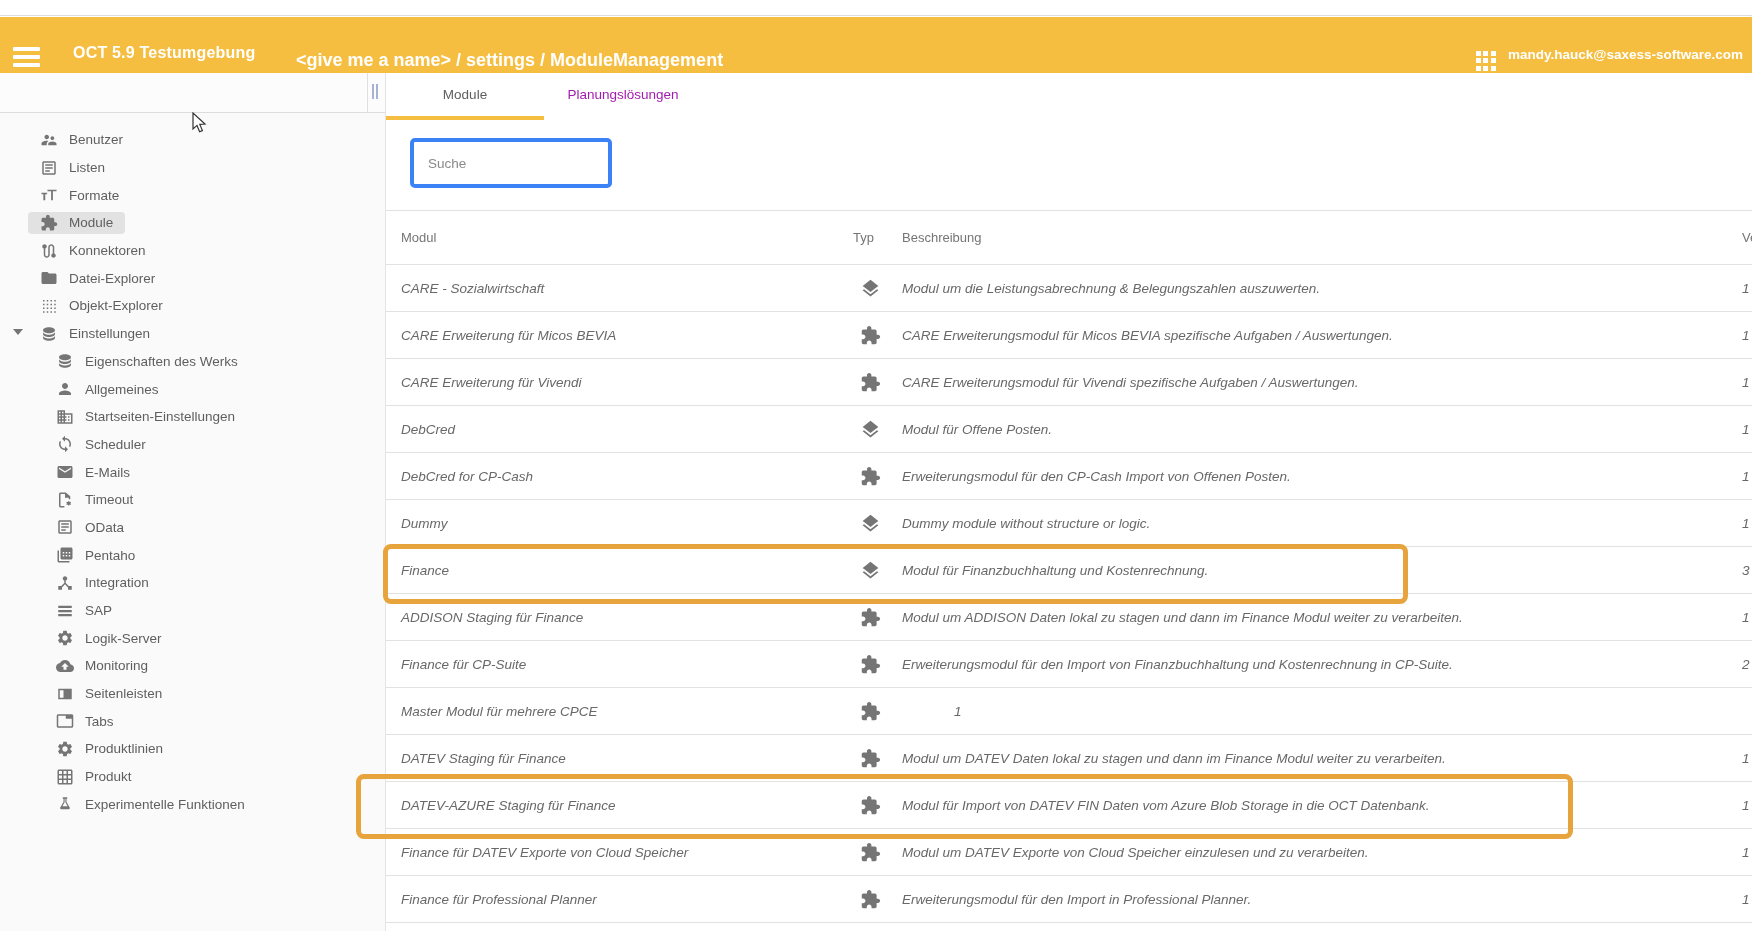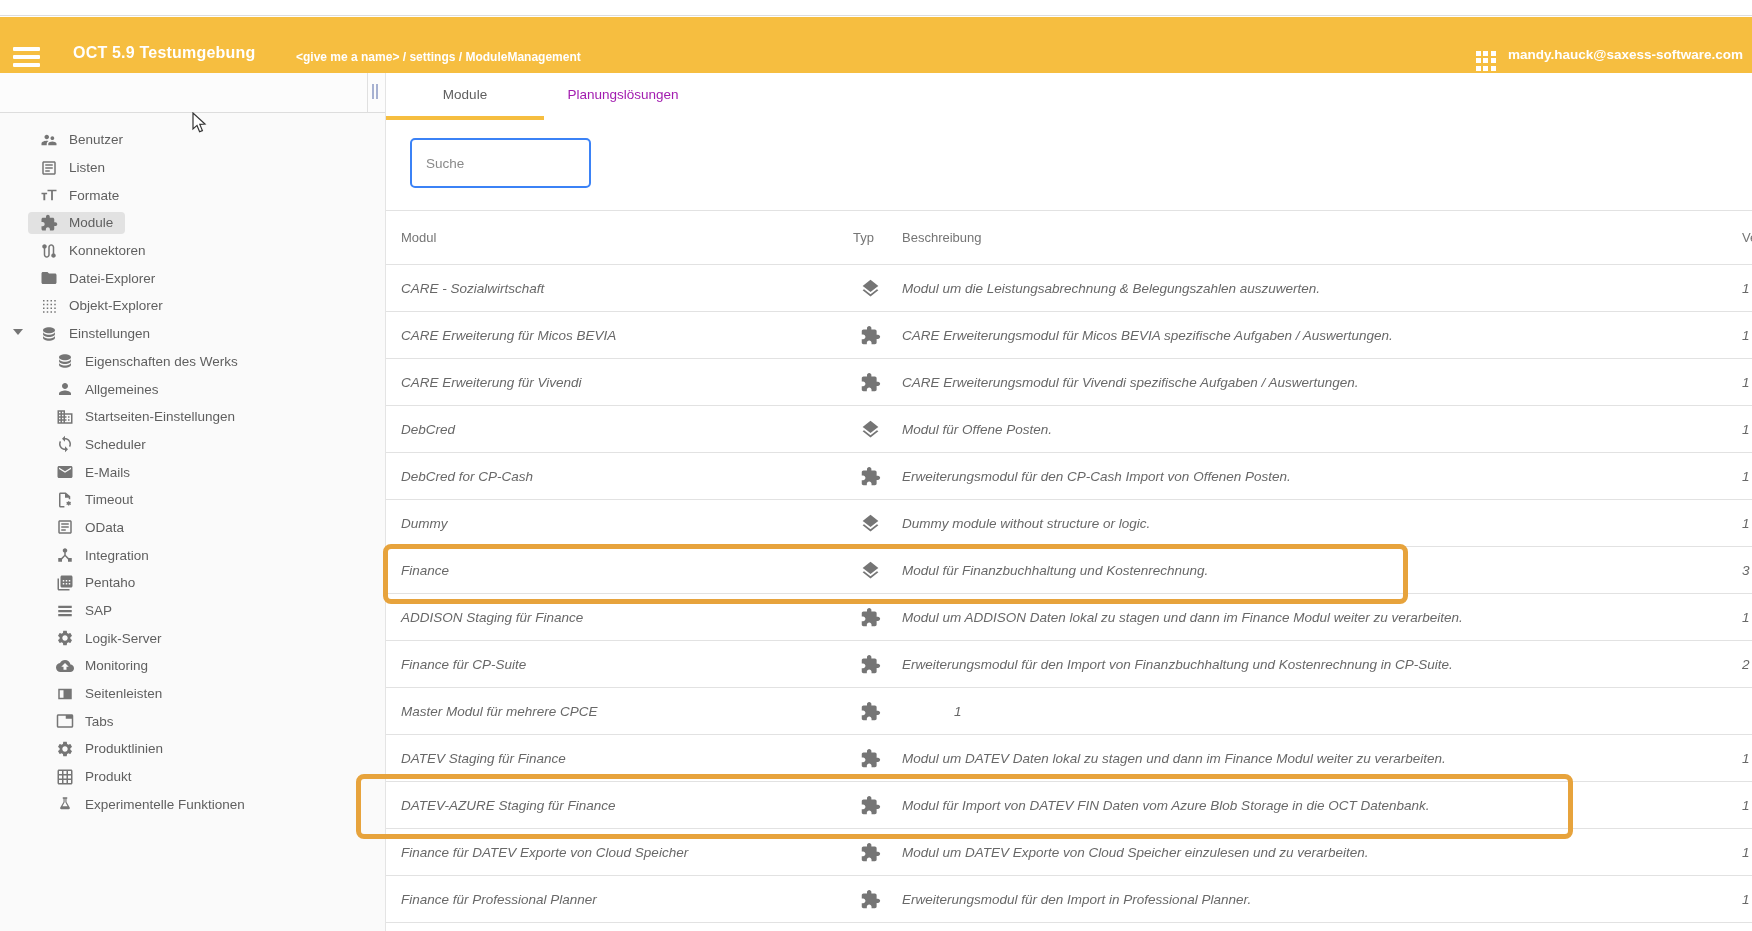--- a/index.html
+++ b/index.html
@@ -6,21 +6,21 @@
   html,body { width:1752px; height:931px; overflow:hidden; background:#fff;
               font-family:"Liberation Sans", sans-serif; }
   .top-strip { position:absolute; top:0; left:0; width:1752px; height:16px;
                background:#fff; border-bottom:1px solid #ddd; }
   
   .appbar { position:absolute; top:17px; left:0; width:1752px; height:56px;
             background:var(--accent,#F6BE40); color:#fff; }
   .hamburger { position:absolute; left:13px; top:30px; width:27px; height:20px; cursor:pointer; }
   .hamburger span { display:block; height:4px; background:#fff; margin-bottom:4px; border-radius:1px;}
   .app-title { position:absolute; left:73px; top:27px; font-size:16px; font-weight:bold; letter-spacing:.2px;}
-  .breadcrumb { position:absolute; left:296px; top:33px; font-size:12px; font-weight:bold; }
+  .breadcrumb { position:absolute; left:296px; top:33px; font-size:18px; font-weight:bold; }
   .apps-grid { position:absolute; left:1476px; top:34px; width:22px; height:22px; }
   .apps-grid i { float:left; width:5px; height:5px; background:#fff; margin:0 2.3px 2.3px 0;}
   .user-email { position:absolute; top:30px; right:9px; font-size:13.5px; font-weight:bold; }
   .app-version { position:absolute; top:57px; right:5px; font-size:10px; font-weight:bold; }
   
   .sidebar { position:absolute; top:73px; left:0; width:385px; height:862px; background:#fafafa; }
   .sidebar-toolbar { position:absolute; top:0; left:0; width:368px; height:40px;
                      background:#fcfcfc; border-bottom:1px solid #ddd; border-right:1px solid #e0e0e0;}
   .splitter { position:absolute; top:0; left:368px; width:17px; height:40px; background:#fcfcfc;
               border-bottom:1px solid #ddd; cursor:col-resize; }
@@ -39,21 +39,21 @@
               border-top:6px solid #757575; }
   .content-border { position:absolute; top:73px; left:385px; width:1px; height:858px; background:#e4e4e4;}
   
   .tabs { position:absolute; top:73px; left:386px; height:47px; display:flex; }
   .tab { width:158px; text-align:center; line-height:44px; font-size:13.5px; color:#a21caf;
          cursor:pointer; position:relative; white-space:nowrap;}
   .tab.active { color:#5f5f5f; }
   .tab.active::after { content:""; position:absolute; left:0; right:0; bottom:0; height:4px;
                        background:var(--accent,#F6BE40); }
   .search-wrap { position:absolute; top:138px; left:410px; }
-  .search-input { width:181px; height:50px; border:2px solid #3b82f6; border-radius:5px;
+  .search-input { width:202px; height:50px; border:4px solid #3b82f6; border-radius:5px;
                   padding:0 14px; font-size:13.5px; color:#444; background:#fff; outline:none;
                   font-family:"Liberation Sans", sans-serif;}
   .search-input::placeholder { color:#8a8a8a; }
   
   .mtable { position:absolute; top:210px; left:386px; width:1425px; }
   .trow { display:grid; grid-template-columns:452px 64px 788px 121px; align-items:center;
           border-bottom:1px solid #e2e2e2; white-space:nowrap; }
   .thead { height:55px; border-top:1px solid #e2e2e2; color:#757575; font-size:13px; }
   .tbody-row { height:47px; color:#686868; font-size:13.5px; font-style:italic; cursor:pointer;}
   .c-name { padding-left:15px; } .thead .c-name{ font-style:normal; }
@@ -220,31 +220,31 @@
         <span class="wrap">
           <svg viewBox="0 0 24 24">
             <path d="M19 5v14H5V5h14m0-2H5c-1.1 0-2 .9-2 2v14c0 1.1.9 2 2 2h14c1.1 0 2-.9 2-2V5c0-1.1-.9-2-2-2zm-2 4H7v2h10V7zm0 4H7v2h10v-2zm-4 4H7v2h6v-2z"></path>
           </svg>
           <span>OData</span>
         </span>
       </div>
       <div class="nav-item lvl2">
         <span class="wrap">
           <svg viewBox="0 0 24 24">
+            <path d="M20 2H8c-1.1 0-2 .9-2 2v12c0 1.1.9 2 2 2h12c1.1 0 2-.9 2-2V4c0-1.1-.9-2-2-2zm-9 12H9v-2h2v2zm0-4H9V8h2v2zm4 4h-2v-2h2v2zm0-4h-2V8h2v2zm4 4h-2v-2h2v2zm0-4h-2V8h2v2zM4 6H2v14c0 1.1.9 2 2 2h14v-2H4V6z"></path>
+          </svg>
+          <span>Pentaho</span>
+        </span>
+      </div>
+      <div class="nav-item lvl2">
+        <span class="wrap">
+          <svg viewBox="0 0 24 24">
             <path d="M17 16l-4-4V8.82C14.16 8.4 15 7.3 15 6c0-1.66-1.34-3-3-3S9 4.34 9 6c0 1.3.84 2.4 2 2.82V12l-4 4H3v5h5v-3.05l4-4.2 4 4.2V21h5v-5h-4z"></path>
           </svg>
           <span>Integration</span>
-        </span>
-      </div>
-      <div class="nav-item lvl2">
-        <span class="wrap">
-          <svg viewBox="0 0 24 24">
-            <path d="M20 2H8c-1.1 0-2 .9-2 2v12c0 1.1.9 2 2 2h12c1.1 0 2-.9 2-2V4c0-1.1-.9-2-2-2zm-9 12H9v-2h2v2zm0-4H9V8h2v2zm4 4h-2v-2h2v2zm0-4h-2V8h2v2zm4 4h-2v-2h2v2zm0-4h-2V8h2v2zM4 6H2v14c0 1.1.9 2 2 2h14v-2H4V6z"></path>
-          </svg>
-          <span>Pentaho</span>
         </span>
       </div>
       <div class="nav-item lvl2">
         <span class="wrap">
           <svg viewBox="0 0 24 24">
             <path d="M3 5h18v3H3zM3 10.5h18v3H3zM3 16h18v3H3z"></path>
           </svg>
           <span>SAP</span>
         </span>
       </div>

